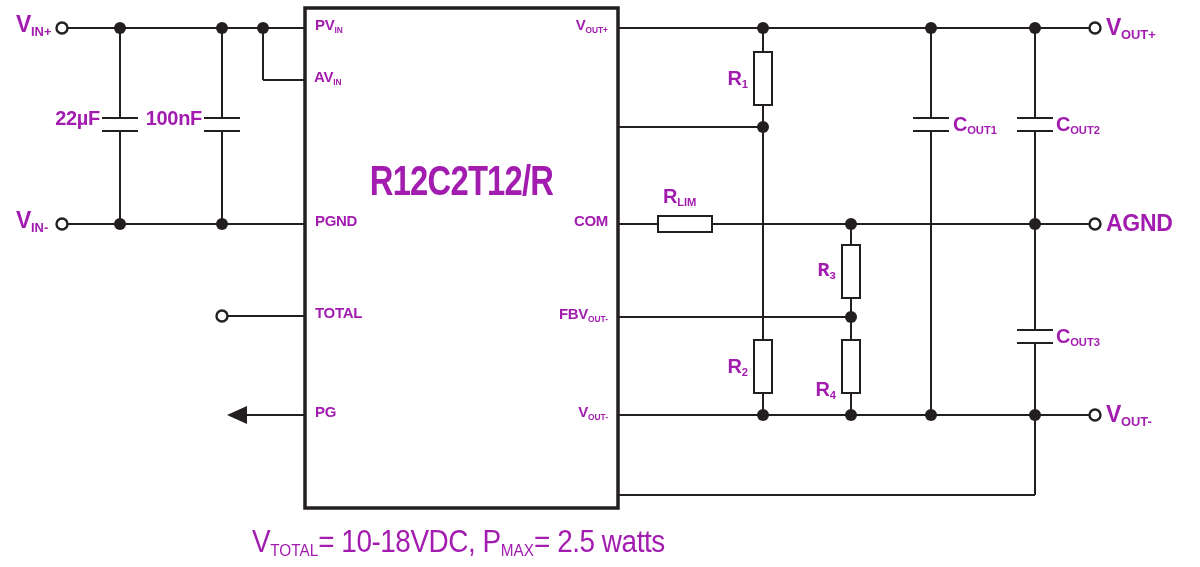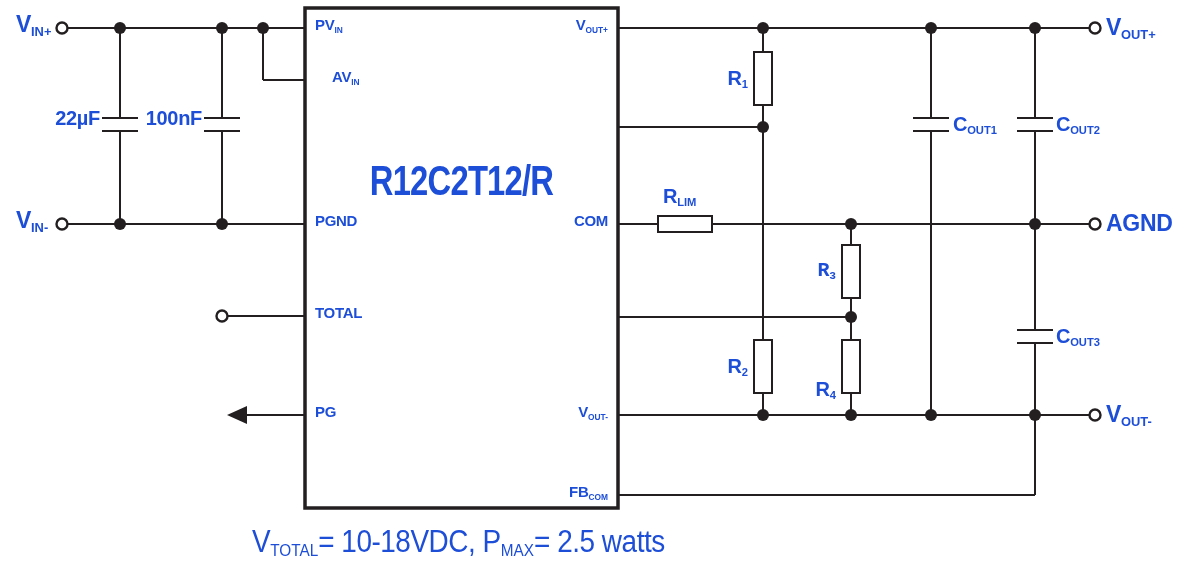--- a/index.html
+++ b/index.html
@@ -1,18 +1,18 @@
 <!DOCTYPE html>
 <html><head>
 <meta charset="utf-8">
 <style>
   html,body { margin:0; padding:0; background:#ffffff; }
   .stage {
     position:relative; width:1200px; height:567px; background:#ffffff;
-    font-family:"Liberation Sans", sans-serif; color:#1d4ed8; overflow:hidden;
+    font-family:"Liberation Sans", sans-serif; color:#a21caf; overflow:hidden;
   }
   .stage svg { position:absolute; left:0; top:0; }
   svg line { stroke:#231f20; stroke-width:2; fill:none; }
   svg rect.res { fill:#ffffff; stroke:#231f20; stroke-width:2; }
   svg rect.icbox { fill:#ffffff; stroke:#231f20; stroke-width:3.5; }
   svg circle.dot { fill:#231f20; stroke:none; }
   svg circle.term { fill:#ffffff; stroke:#231f20; stroke-width:2.4; }
   svg polygon.arrow { fill:#231f20; stroke:none; }
 
   .lbl { position:absolute; font-weight:bold; font-size:15px; line-height:1;
@@ -137,29 +137,29 @@
 
   <div class="lbl term-lbl" style="left:16px; top:13px;"><span>V</span><span class="sub">IN+</span></div>
   <div class="lbl term-lbl" style="left:16px; top:209px;"><span>V</span><span class="sub">IN-</span></div>
 
   <div class="lbl comp right" style="right:1100px; top:108px; width:70px;"><span>22µF</span></div>
   <div class="lbl comp right" style="right:998px; top:108px; width:80px;"><span>100nF</span></div>
 
   <div class="lbl ic-title" style="left:305px; top:160px; width:313px;"><span>R12C2T12/R</span></div>
 
   <div class="lbl" style="left:315px; top:17px;"><span>PV</span><span class="sub">IN</span></div>
-  <div class="lbl" style="left:332px; top:69px;"><span>AV</span><span class="sub">IN</span></div>
+  <div class="lbl" style="left:314px; top:69px;"><span>AV</span><span class="sub">IN</span></div>
   <div class="lbl" style="left:315px; top:213px;"><span>PGND</span></div>
   <div class="lbl" style="left:315px; top:305px;"><span>TOTAL</span></div>
   <div class="lbl" style="left:315px; top:404px;"><span>PG</span></div>
 
   <div class="lbl right" style="right:592px; top:17px; width:130px;"><span>V</span><span class="sub">OUT+</span></div>
   <div class="lbl right" style="right:592px; top:213px; width:130px;"><span>COM</span></div>
+  <div class="lbl right" style="right:592px; top:306px; width:130px;"><span>FBV</span><span class="sub">OUT-</span></div>
   <div class="lbl right" style="right:592px; top:404px; width:130px;"><span>V</span><span class="sub">OUT-</span></div>
-  <div class="lbl right" style="right:592px; top:484px; width:130px;"><span>FB</span><span class="sub">COM</span></div>
 
   <div class="lbl comp right" style="right:452px; top:68px; width:60px;"><span>R</span><span class="sub">1</span></div>
   <div class="lbl comp" style="left:663px; top:186px;"><span>R</span><span class="sub">LIM</span></div>
   <div class="lbl comp right" style="right:452px; top:356px; width:60px;"><span>R</span><span class="sub">2</span></div>
   <div class="lbl comp right" style="right:364px; top:261px; width:60px;font-family:Liberation Mono, monospace;"><span>R</span><span class="sub">3</span></div>
   <div class="lbl comp right" style="right:364px; top:356px; width:60px;margin-top:23px;"><span>R</span><span class="sub">4</span></div>
 
   <div class="lbl comp" style="left:953px; top:114px;"><span>C</span><span class="sub">OUT1</span></div>
   <div class="lbl comp" style="left:1056px; top:114px;"><span>C</span><span class="sub">OUT2</span></div>
   <div class="lbl comp" style="left:1056px; top:326px;"><span>C</span><span class="sub">OUT3</span></div>

